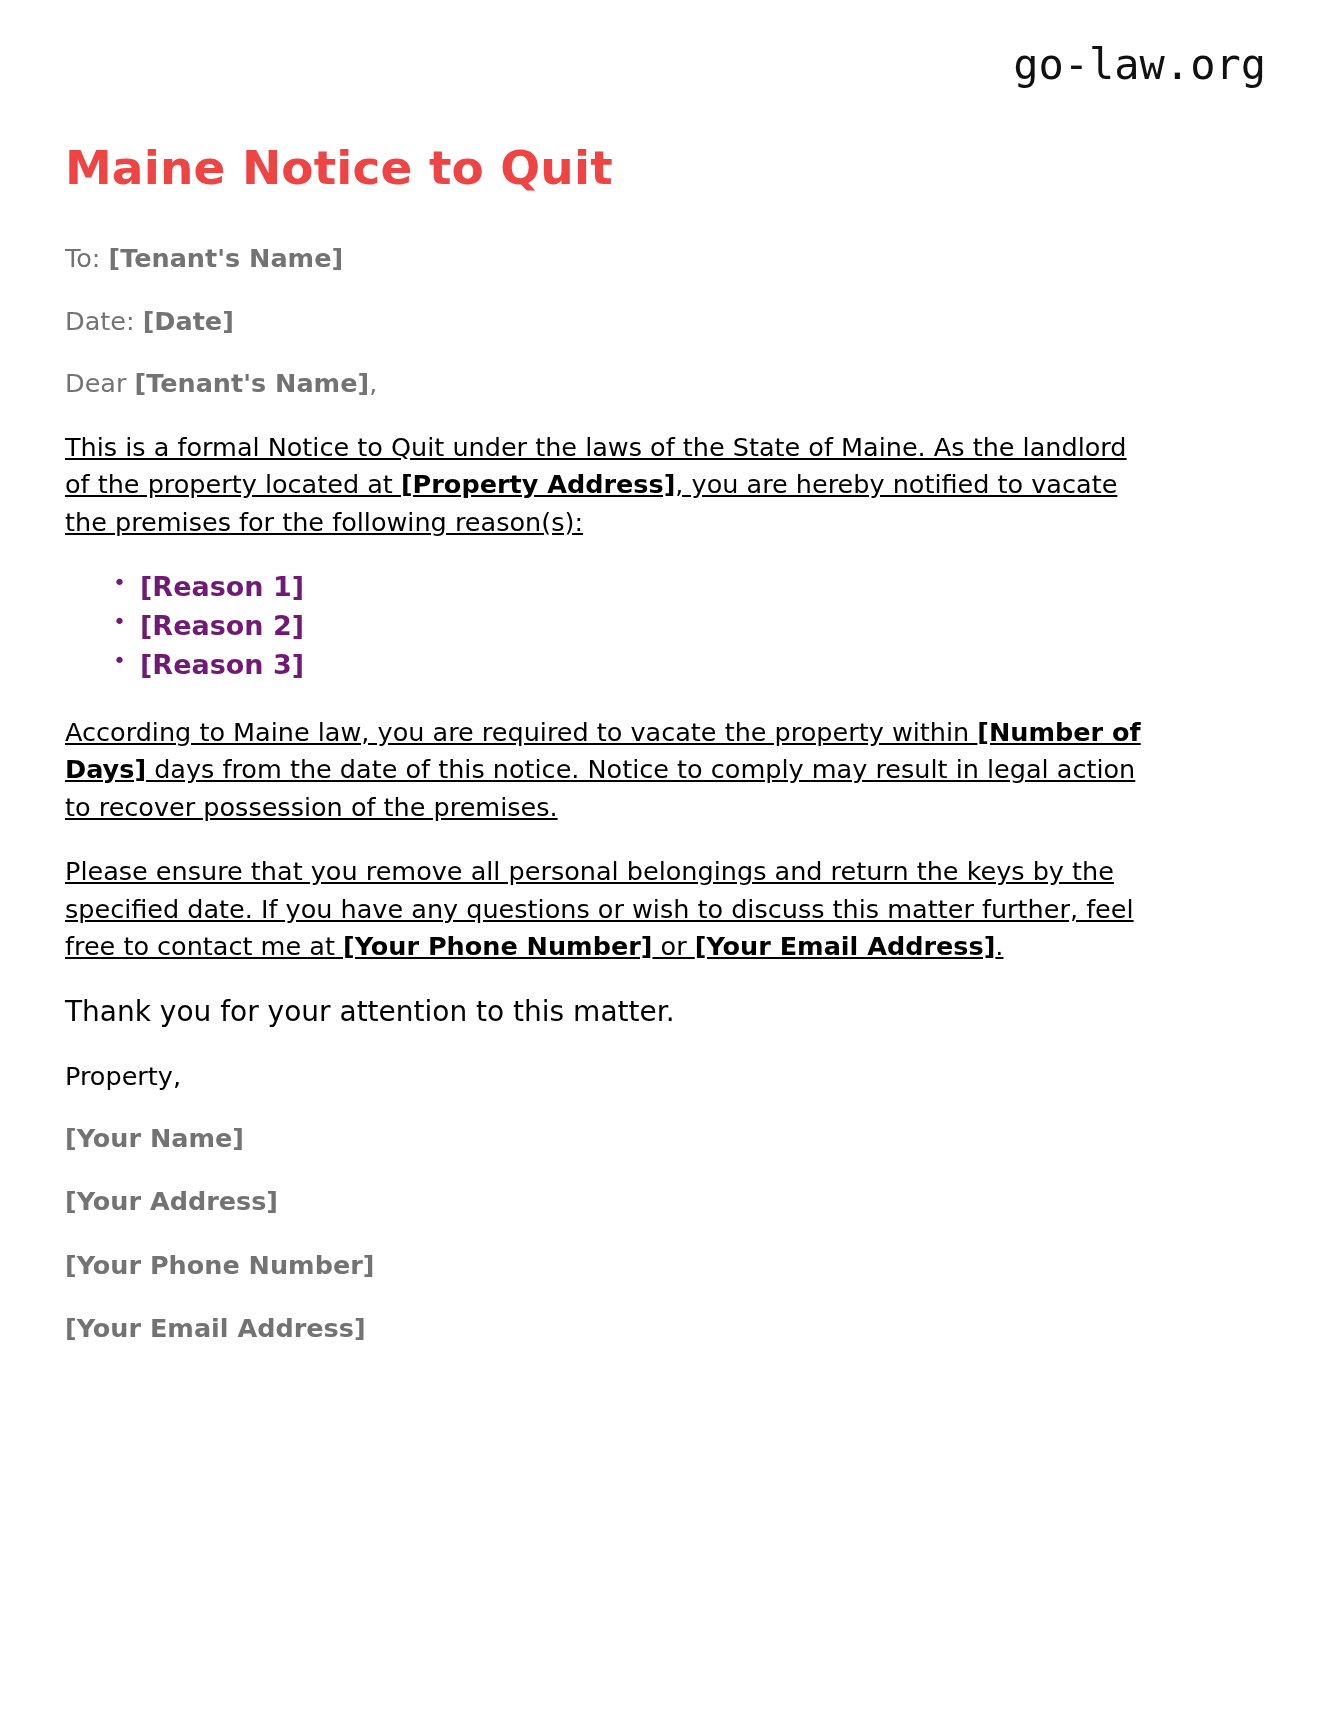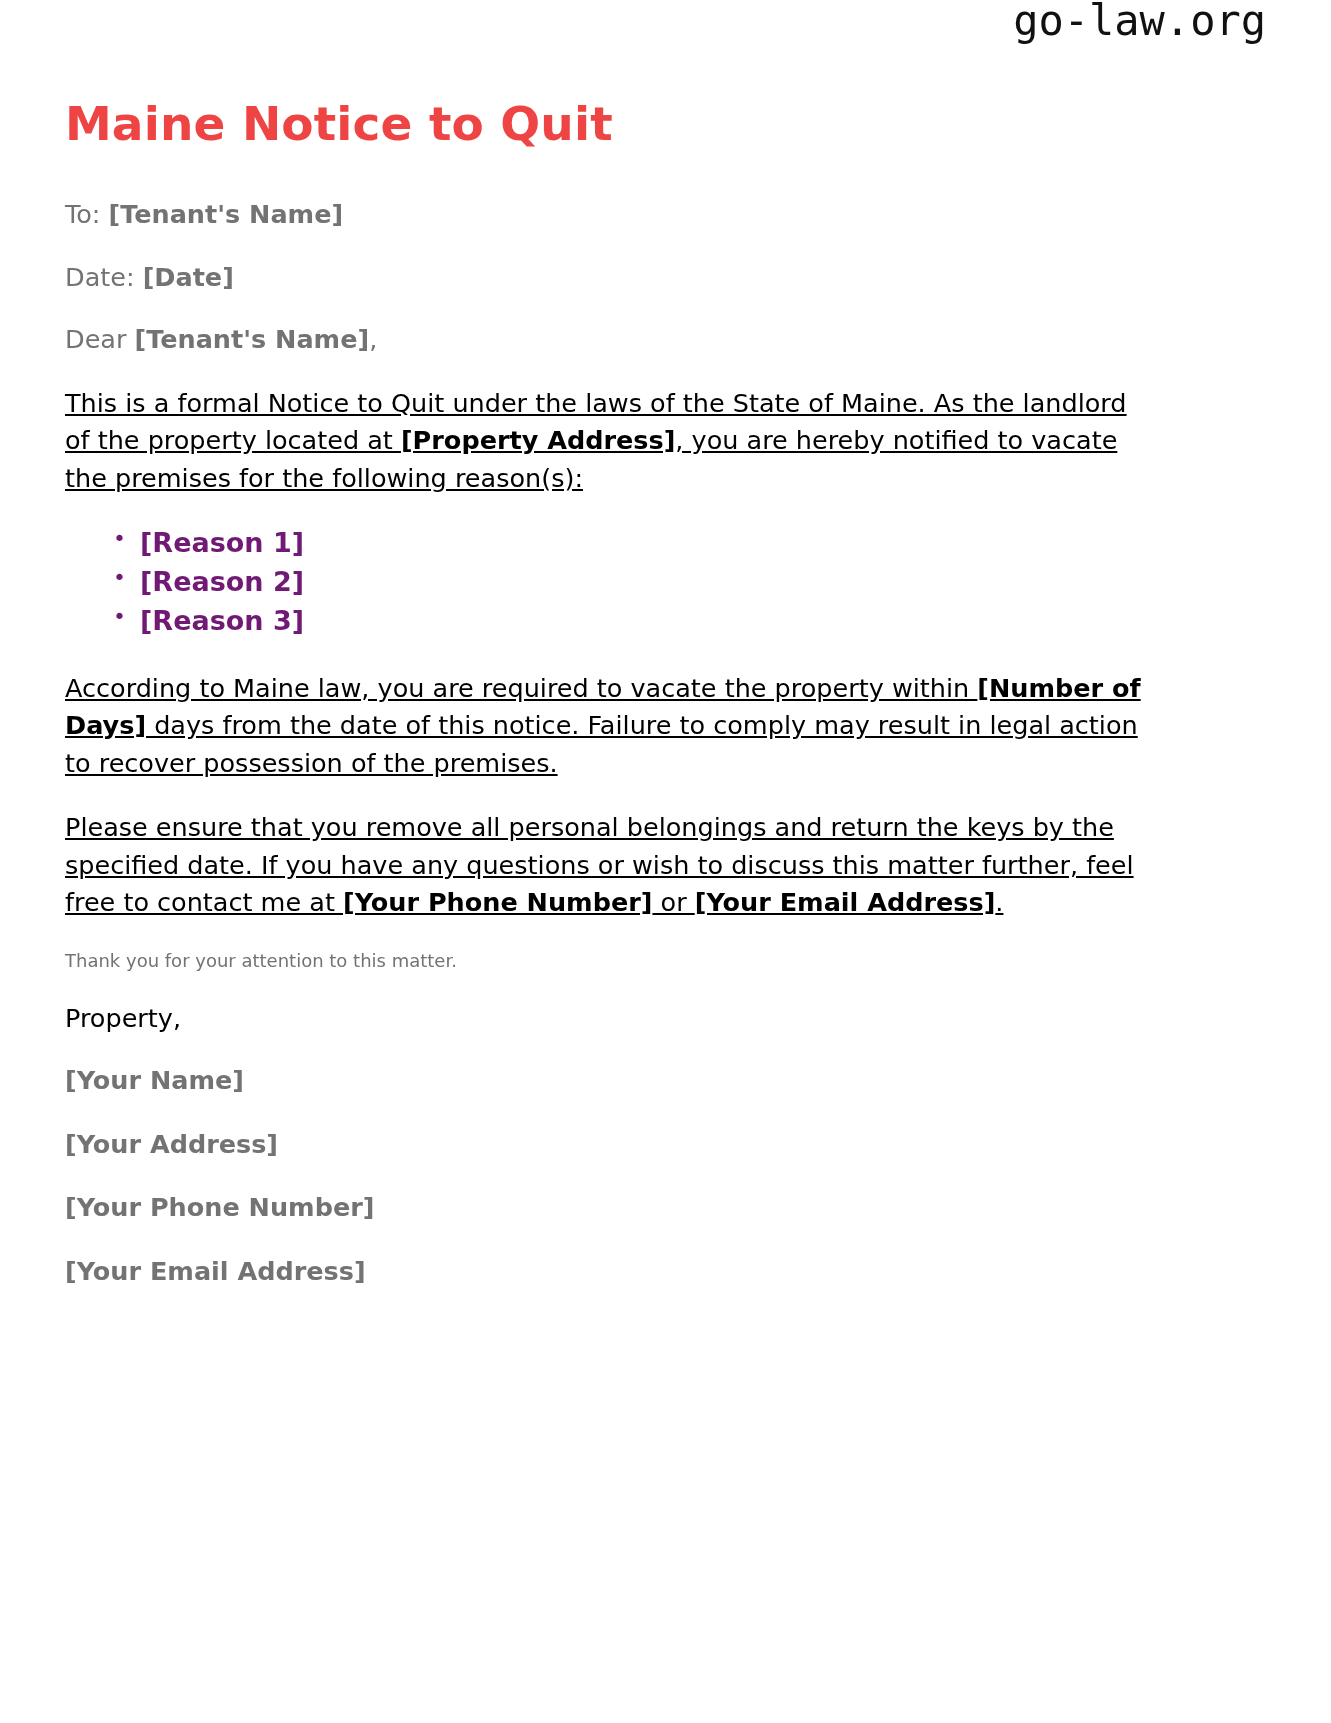--- a/index.html
+++ b/index.html
@@ -24,20 +24,21 @@
     padding: 0 65px;
   }
 
   
   .brand-row {
     height: 96px;
     display: flex;
     align-items: flex-start;
     justify-content: flex-end;
     box-sizing: border-box;
+    margin-top: 44px;
   }
   .brand {
     font-family: "DejaVu Sans Mono", monospace;
     font-size: 42px;
     font-weight: 400;
     letter-spacing: 0px;
     color: #111111;
     line-height: 1;
     white-space: nowrap;
   }
@@ -107,25 +108,25 @@
     color: #737373;
   }
   .closing {
     font-size: 25.5px;
     font-weight: 400;
     line-height: 1.35;
     margin: 0 0 28px 0;
     color: #000000;
   }
   .thanks {
-    font-size: 18px;
+    font-size: 28px;
     font-weight: 400;
     line-height: 1.35;
     margin: 0 0 28px 0;
-    color: #737373;
+    color: #000000;
   }
 </style>
 </head>
 <body>
 
 <div class="page">
 
   <div class="brand-row">
     <div class="brand">go-law.org</div>
   </div>
@@ -149,21 +150,21 @@
   </p>
 
   <p class="para"><span>This is a formal Notice to Quit under the laws of the State of Maine. As the landlord of the property located at </span><span class="ph">[Property Address]</span><span>, you are hereby notified to vacate the premises for the following reason(s):</span></p>
 
   <ul class="reasons">
     <li>[Reason 1]</li>
     <li>[Reason 2]</li>
     <li>[Reason 3]</li>
   </ul>
 
-  <p class="para"><span>According to Maine law, you are required to vacate the property within </span><span class="ph">[Number of Days]</span><span> days from the date of this notice. Failure to comply may result in legal action to recover possession of the premises.</span></p>
+  <p class="para"><span>According to Maine law, you are required to vacate the property within </span><span class="ph">[Number of Days]</span><span> days from the date of this notice. Notice to comply may result in legal action to recover possession of the premises.</span></p>
 
   <p class="para"><span>Please ensure that you remove all personal belongings and return the keys by the specified date. If you have any questions or wish to discuss this matter further, feel free to contact me at </span><span class="ph">[Your Phone Number]</span><span> or </span><span class="ph">[Your Email Address]</span><span>.</span></p>
 
   <p class="thanks">Thank you for your attention to this matter.</p>
 
   <p class="closing">Property,</p>
 
   <p class="sig-line">[Your Name]</p>
   <p class="sig-line">[Your Address]</p>
   <p class="sig-line">[Your Phone Number]</p>

